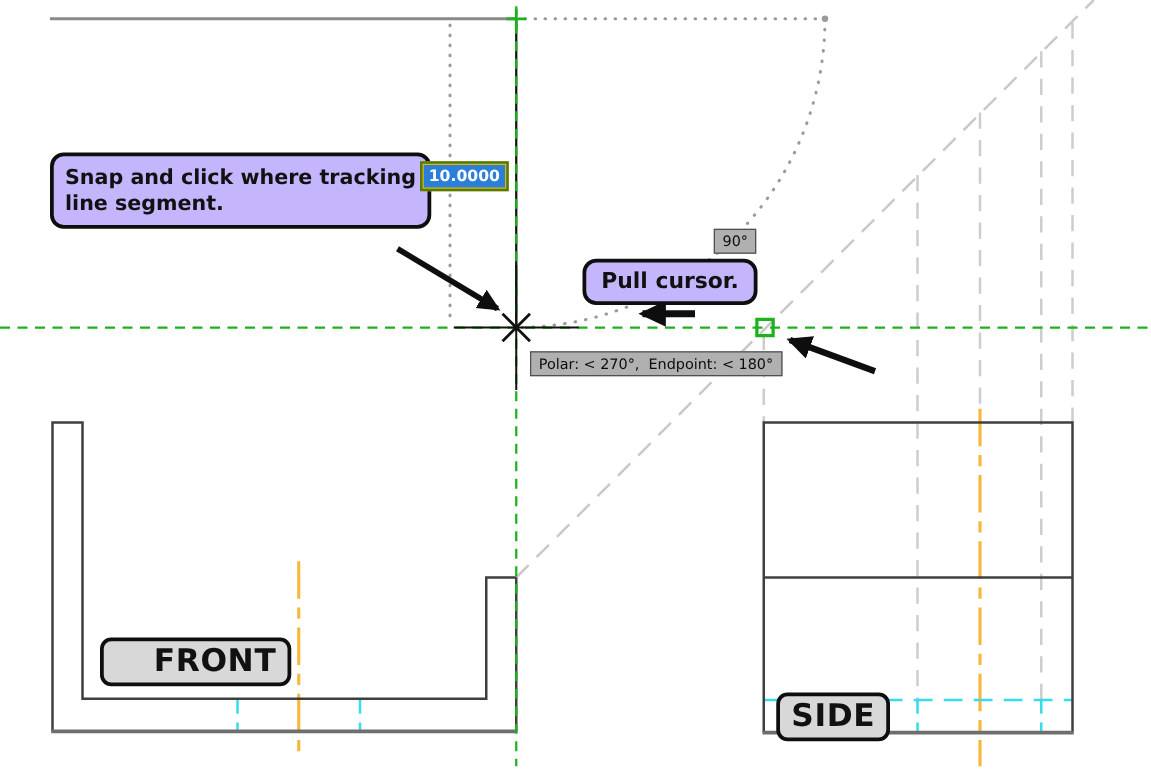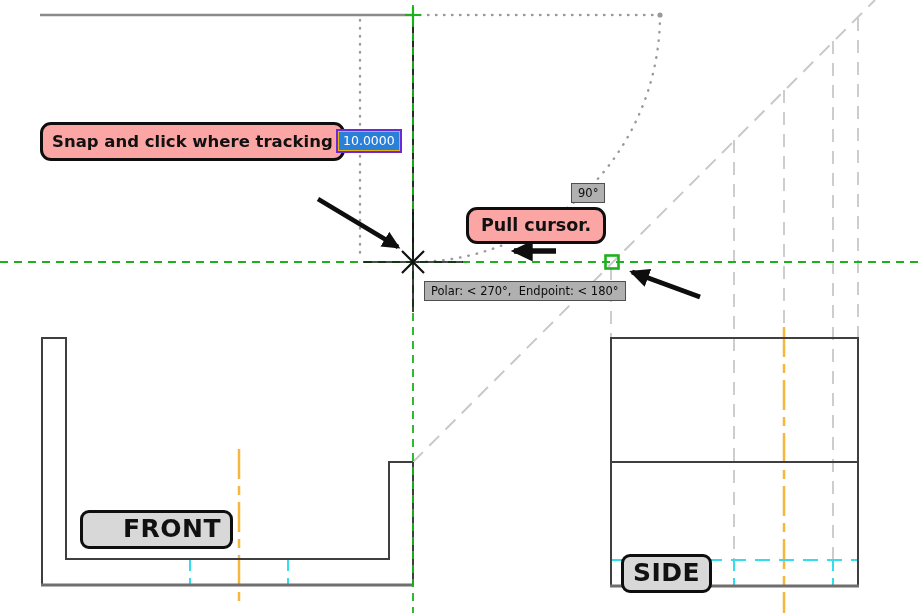--- a/index.html
+++ b/index.html
@@ -1,34 +1,34 @@
 <!DOCTYPE html>
 <html><head>
 <meta charset="utf-8">
 <style>
   html,body{margin:0;padding:0;background:#fff;}
   #stage{position:relative;width:921px;height:615px;background:#ffffff;overflow:hidden;
          font-family:"DejaVu Sans","Liberation Sans",sans-serif;}
   #linework{position:absolute;left:0;top:0;}
-  .callout{position:absolute;background:#fca5a5;border:3.5px solid #0e0e0e;border-radius:11px;
+  .callout{position:absolute;background:#c4b5fd;border:3.5px solid #0e0e0e;border-radius:11px;
            color:#111;font-weight:bold;line-height:1.3;padding:6px 9px;white-space:nowrap;}
   .callout .cl-line{display:block;white-space:nowrap;}
   #callout-snap-click{left:40px;top:122px;font-size:16.5px;}
   #callout-pull{left:466px;top:207px;font-size:17.5px;padding:4px 12px;}
   #callout-snap-here{left:646px;top:287px;font-size:15.5px;padding:5px 11px;}
   .tooltip{position:absolute;background:#b0b0b0;border:1.5px solid #4f4f4f;color:#0c0c0c;
            font-size:11.5px;white-space:pre;padding:2px 6px;}
   #tooltip-angle{left:571px;top:183px;}
   #tooltip-tracking{left:424px;top:281px;}
   .view-label{position:absolute;background:#d8d8d8;border:3px solid #0e0e0e;border-radius:9px;
               color:#111;font-weight:bold;font-size:25px;letter-spacing:.5px;padding:1px 9px 3px 9px;}
   #label-front{left:80px;top:510px;padding-left:40px;}
   #label-side{left:621px;top:510px;margin-top:44px;}
-  #dyn-input{position:absolute;left:336px;top:129px;background:#eab308;border:2px solid #6d28d9;
-             padding:1px;}
+  #dyn-input{position:absolute;left:336px;top:129px;background:#eab308;border:2px solid #4d7c0f;
+             padding:1px;font-weight:bold;}
   #dyn-input .sel{display:block;background:#2a7fd9;color:#ffffff;font-size:12.5px;
                   padding:1px 4px 2px 4px;white-space:nowrap;}
 </style>
 </head>
 <body>
 
 <div id="stage">
 
   <svg id="linework" width="921" height="615" viewBox="0 0 921 615">
     <defs>
@@ -79,20 +79,21 @@
     <line x1="413" y1="212" x2="413" y2="312" stroke="#111111" stroke-width="1.6"></line>
     <path d="M402,251 L424,273 M402,273 L424,251" stroke="#111111" stroke-width="2.2" fill="none"></path>
 
     <line x1="318" y1="199" x2="398" y2="247" stroke="#0e0e0e" stroke-width="4.5" marker-end="url(#ah)"></line>
     <line x1="556" y1="251" x2="514" y2="251" stroke="#0e0e0e" stroke-width="5.5" marker-end="url(#ah)"></line>
     <line x1="700" y1="297" x2="632" y2="272" stroke="#0e0e0e" stroke-width="5" marker-end="url(#ah)"></line>
   </svg>
 
   <div class="callout" id="callout-snap-click">
     <span class="cl-line">Snap and click where tracking</span>
+    <span class="cl-line">line segment.</span>
   </div>
 
   <div id="dyn-input">
     <span class="sel">10.0000</span>
   </div>
 
   <div class="tooltip" id="tooltip-angle">90°</div>
 
   <div class="callout" id="callout-pull">Pull cursor.</div>
 

